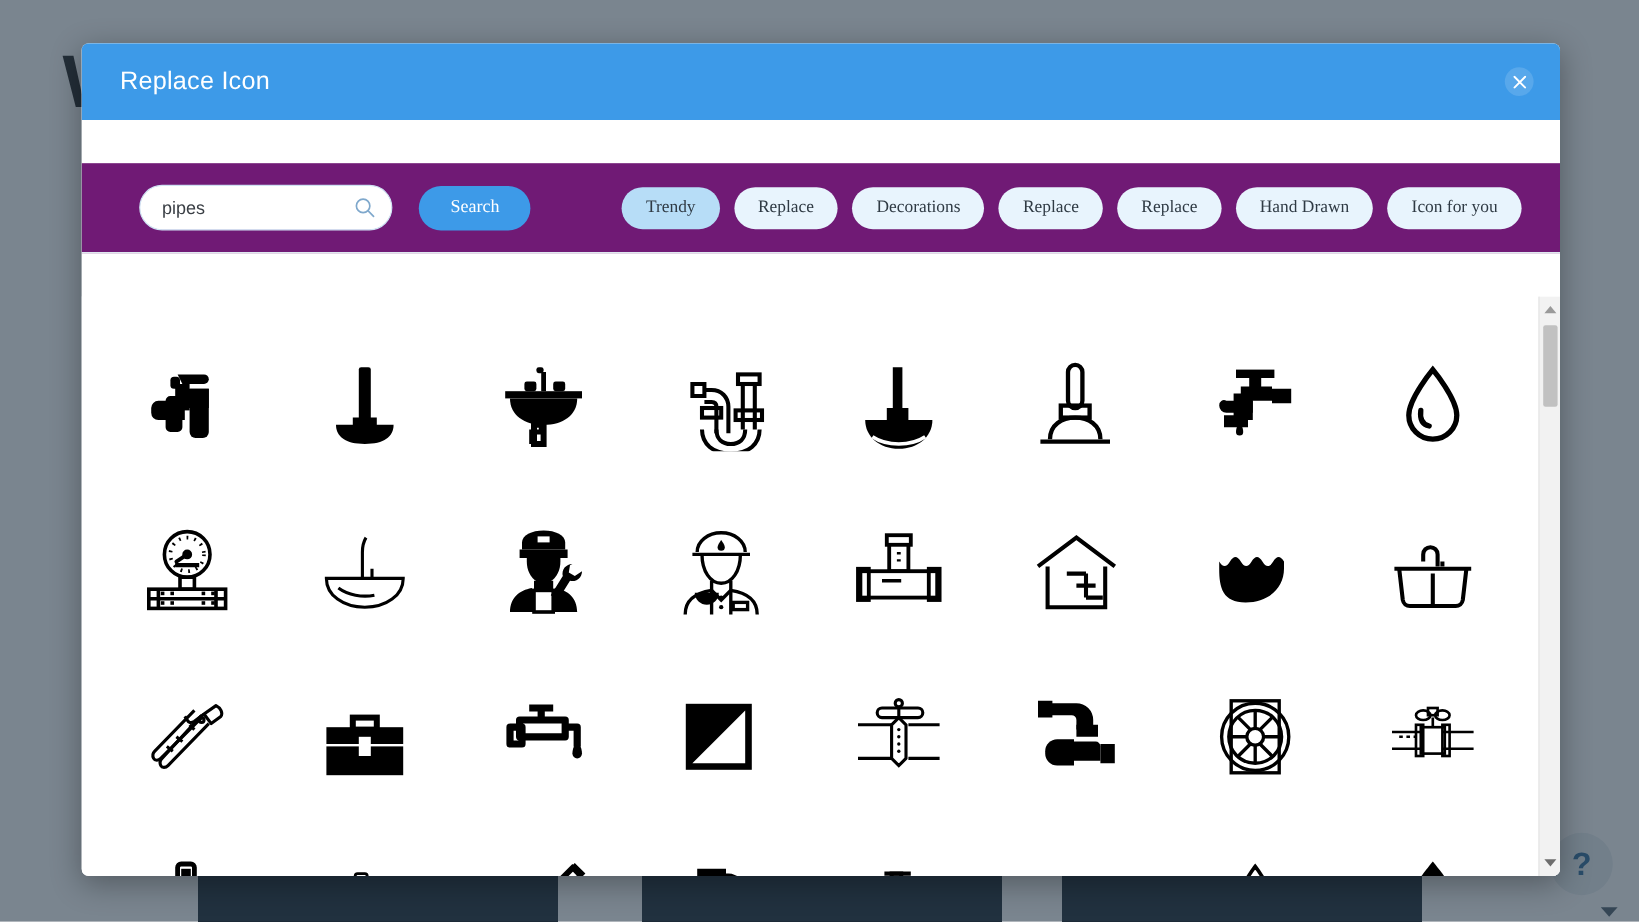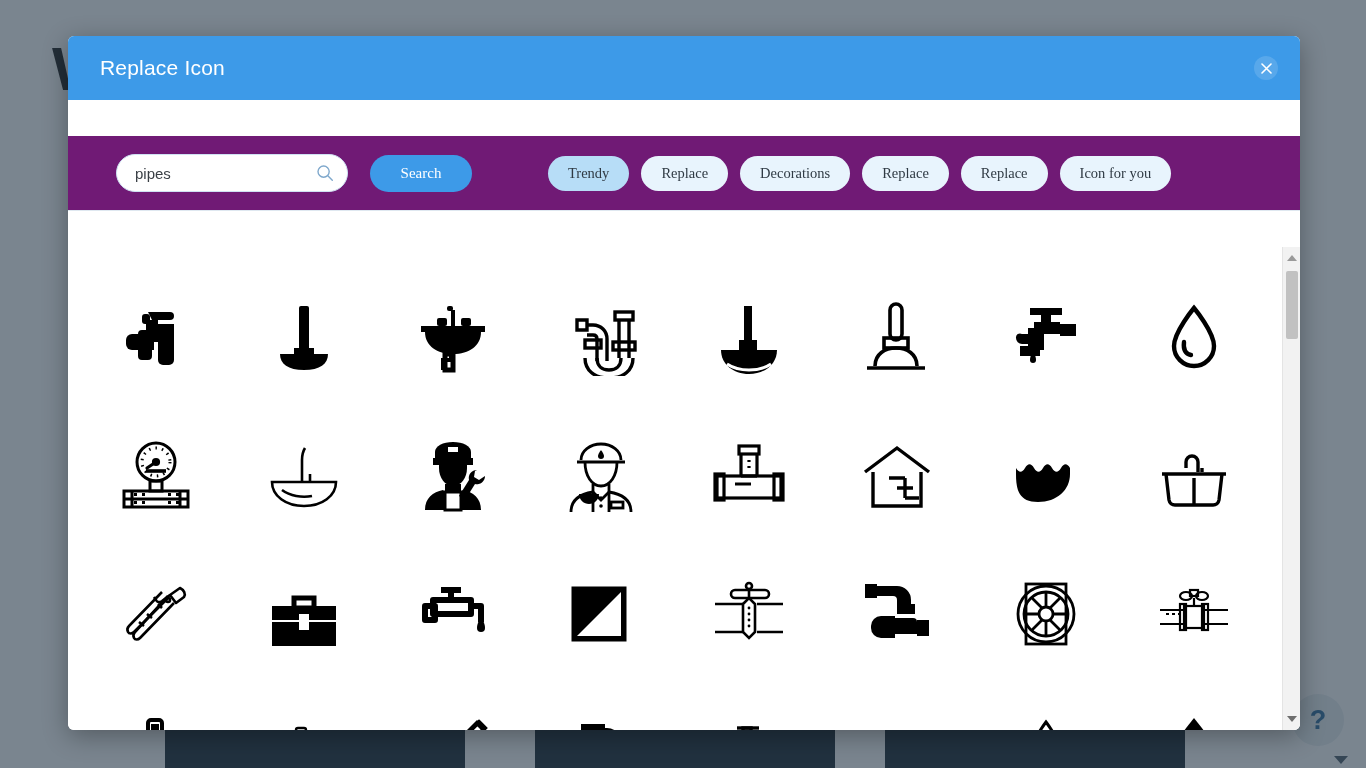--- a/index.html
+++ b/index.html
@@ -245,20 +245,21 @@
         </svg>
       </span>
     </div>
     <button class="search-button">Search</button>
     <div class="chip-row">
         <button class="chip selected">Trendy</button>
         <button class="chip">Replace</button>
         <button class="chip">Decorations</button>
         <button class="chip">Replace</button>
         <button class="chip">Replace</button>
+        <button class="chip">Hand Drawn</button>
         <button class="chip">Icon for you</button>
       </div>
   </div>
 
   <div class="modal-body">
     <div class="icon-grid">
         <div class="icon-cell">
           <svg width="76" height="76" viewBox="0 0 76 76">
             <path d="M20 30h14v26a4 4 0 0 1-4 4h-6a4 4 0 0 1-4-4V34a4 4 0 0 1 4-4z" fill="#000000"></path>
   <path d="M14 34h22v16H14a6 6 0 0 1-6-6v-4a6 6 0 0 1 6-6z" fill="#000000"></path>

